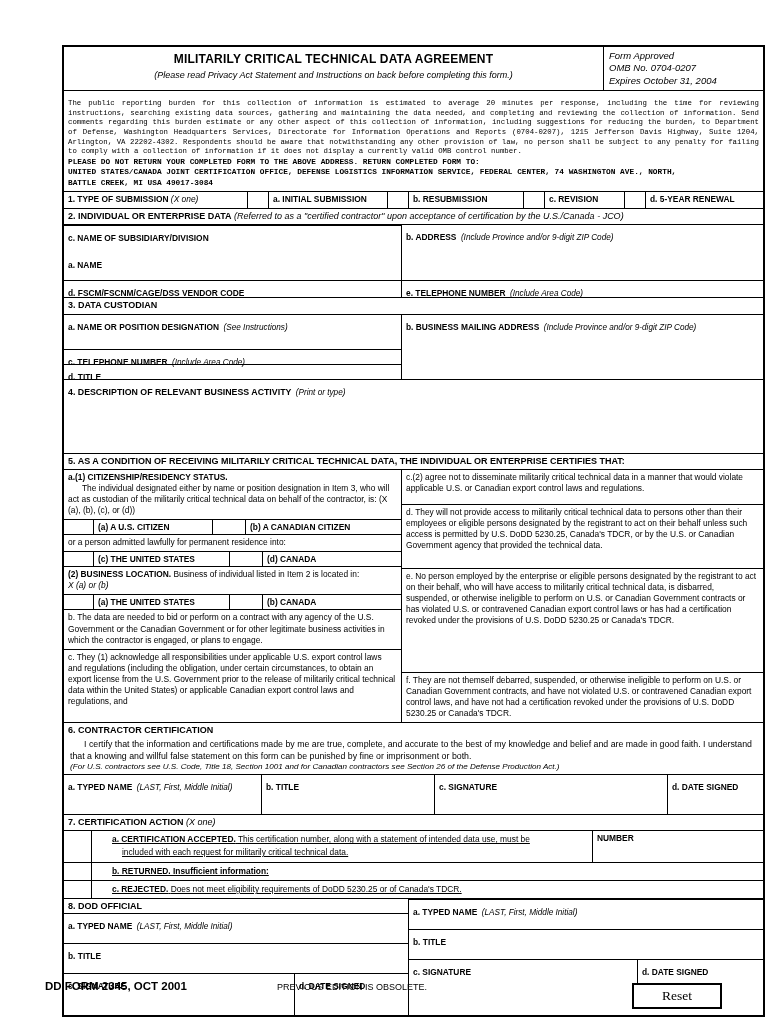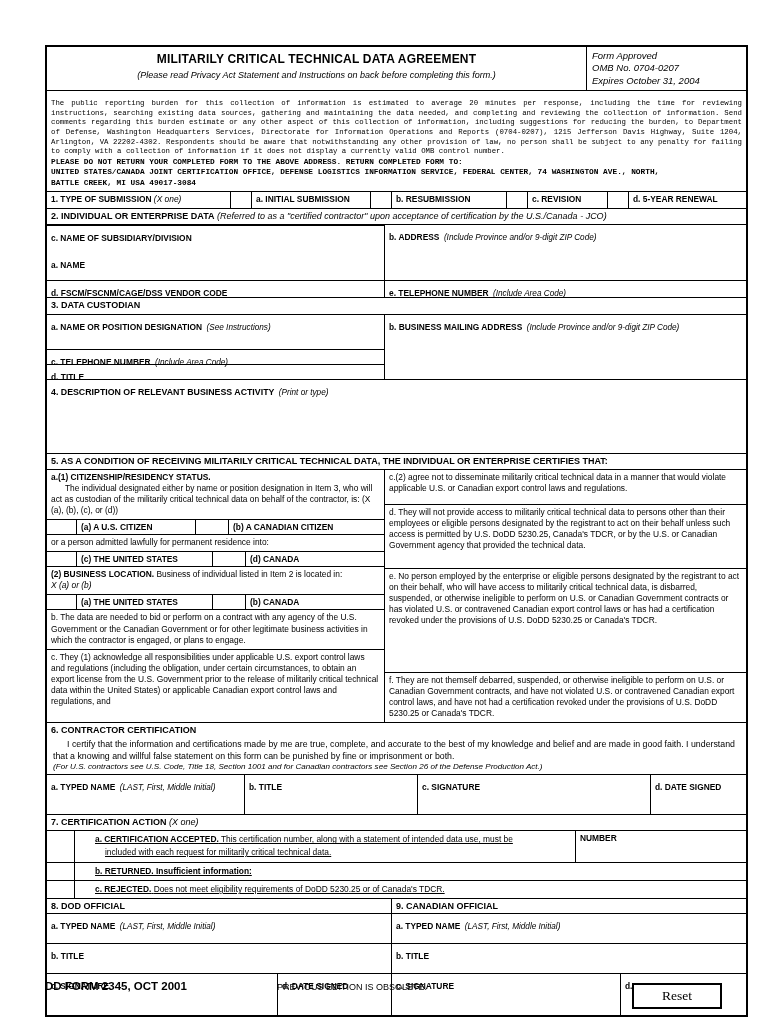--- a/index.html
+++ b/index.html
@@ -1,19 +1,19 @@
 <!DOCTYPE html>
 <html><head>
 <meta charset="utf-8">
 <style>
   * { box-sizing: border-box; margin: 0; padding: 0; }
   html,body { width: 770px; height: 1024px; background: #fff; }
   body { font-family: "Liberation Sans", sans-serif; color: #000; position: relative; }
   .page { position: absolute; inset: 0; background: #fff; }
-  .form { position: absolute; left: 45px; top: 45px; width: 703px; border: 2px solid #000; background: #fff; }
+  .form { position: absolute; left: 62px; top: 45px; width: 703px; border: 2px solid #000; background: #fff; }
   .bt { border-top: 1px solid #000; }
   .bl { border-left: 1px solid #000; }
   .b { font-weight: bold; }
   .i { font-style: italic; }
 
   
   .hdr { display: flex; }
   .hdr-main { flex: 1; text-align: center; padding: 5px 4px 4px; }
   .hdr-title { font-size: 12px; font-weight: bold; letter-spacing: .2px; }
   .hdr-sub { font-size: 9px; font-style: italic; margin-top: 4px; }
@@ -234,21 +234,20 @@
       <div class="s8half">
         <div class="offhdr">8.  DOD OFFICIAL</div>
         <div class="offrow bt"><span class="fl">a.  TYPED NAME</span> <span class="fi">(LAST, First, Middle Initial)</span></div>
         <div class="offrow bt"><span class="fl">b.  TITLE</span></div>
         <div class="offcd bt">
           <div class="offc"><span class="fl">c.  SIGNATURE</span></div>
           <div class="offd114"><span class="fl">d.  DATE SIGNED</span></div>
         </div>
       </div>
       <div class="s9half">
-        <div class="offhdr">9.  CANADIAN OFFICIAL</div>
         <div class="offrow bt"><span class="fl">a.  TYPED NAME</span> <span class="fi">(LAST, First, Middle Initial)</span></div>
         <div class="offrow bt"><span class="fl">b.  TITLE</span></div>
         <div class="offcd bt">
           <div class="offc"><span class="fl">c.  SIGNATURE</span></div>
           <div class="offd126"><span class="fl">d.  DATE SIGNED</span></div>
         </div>
       </div>
     </div>
 
   </div>

